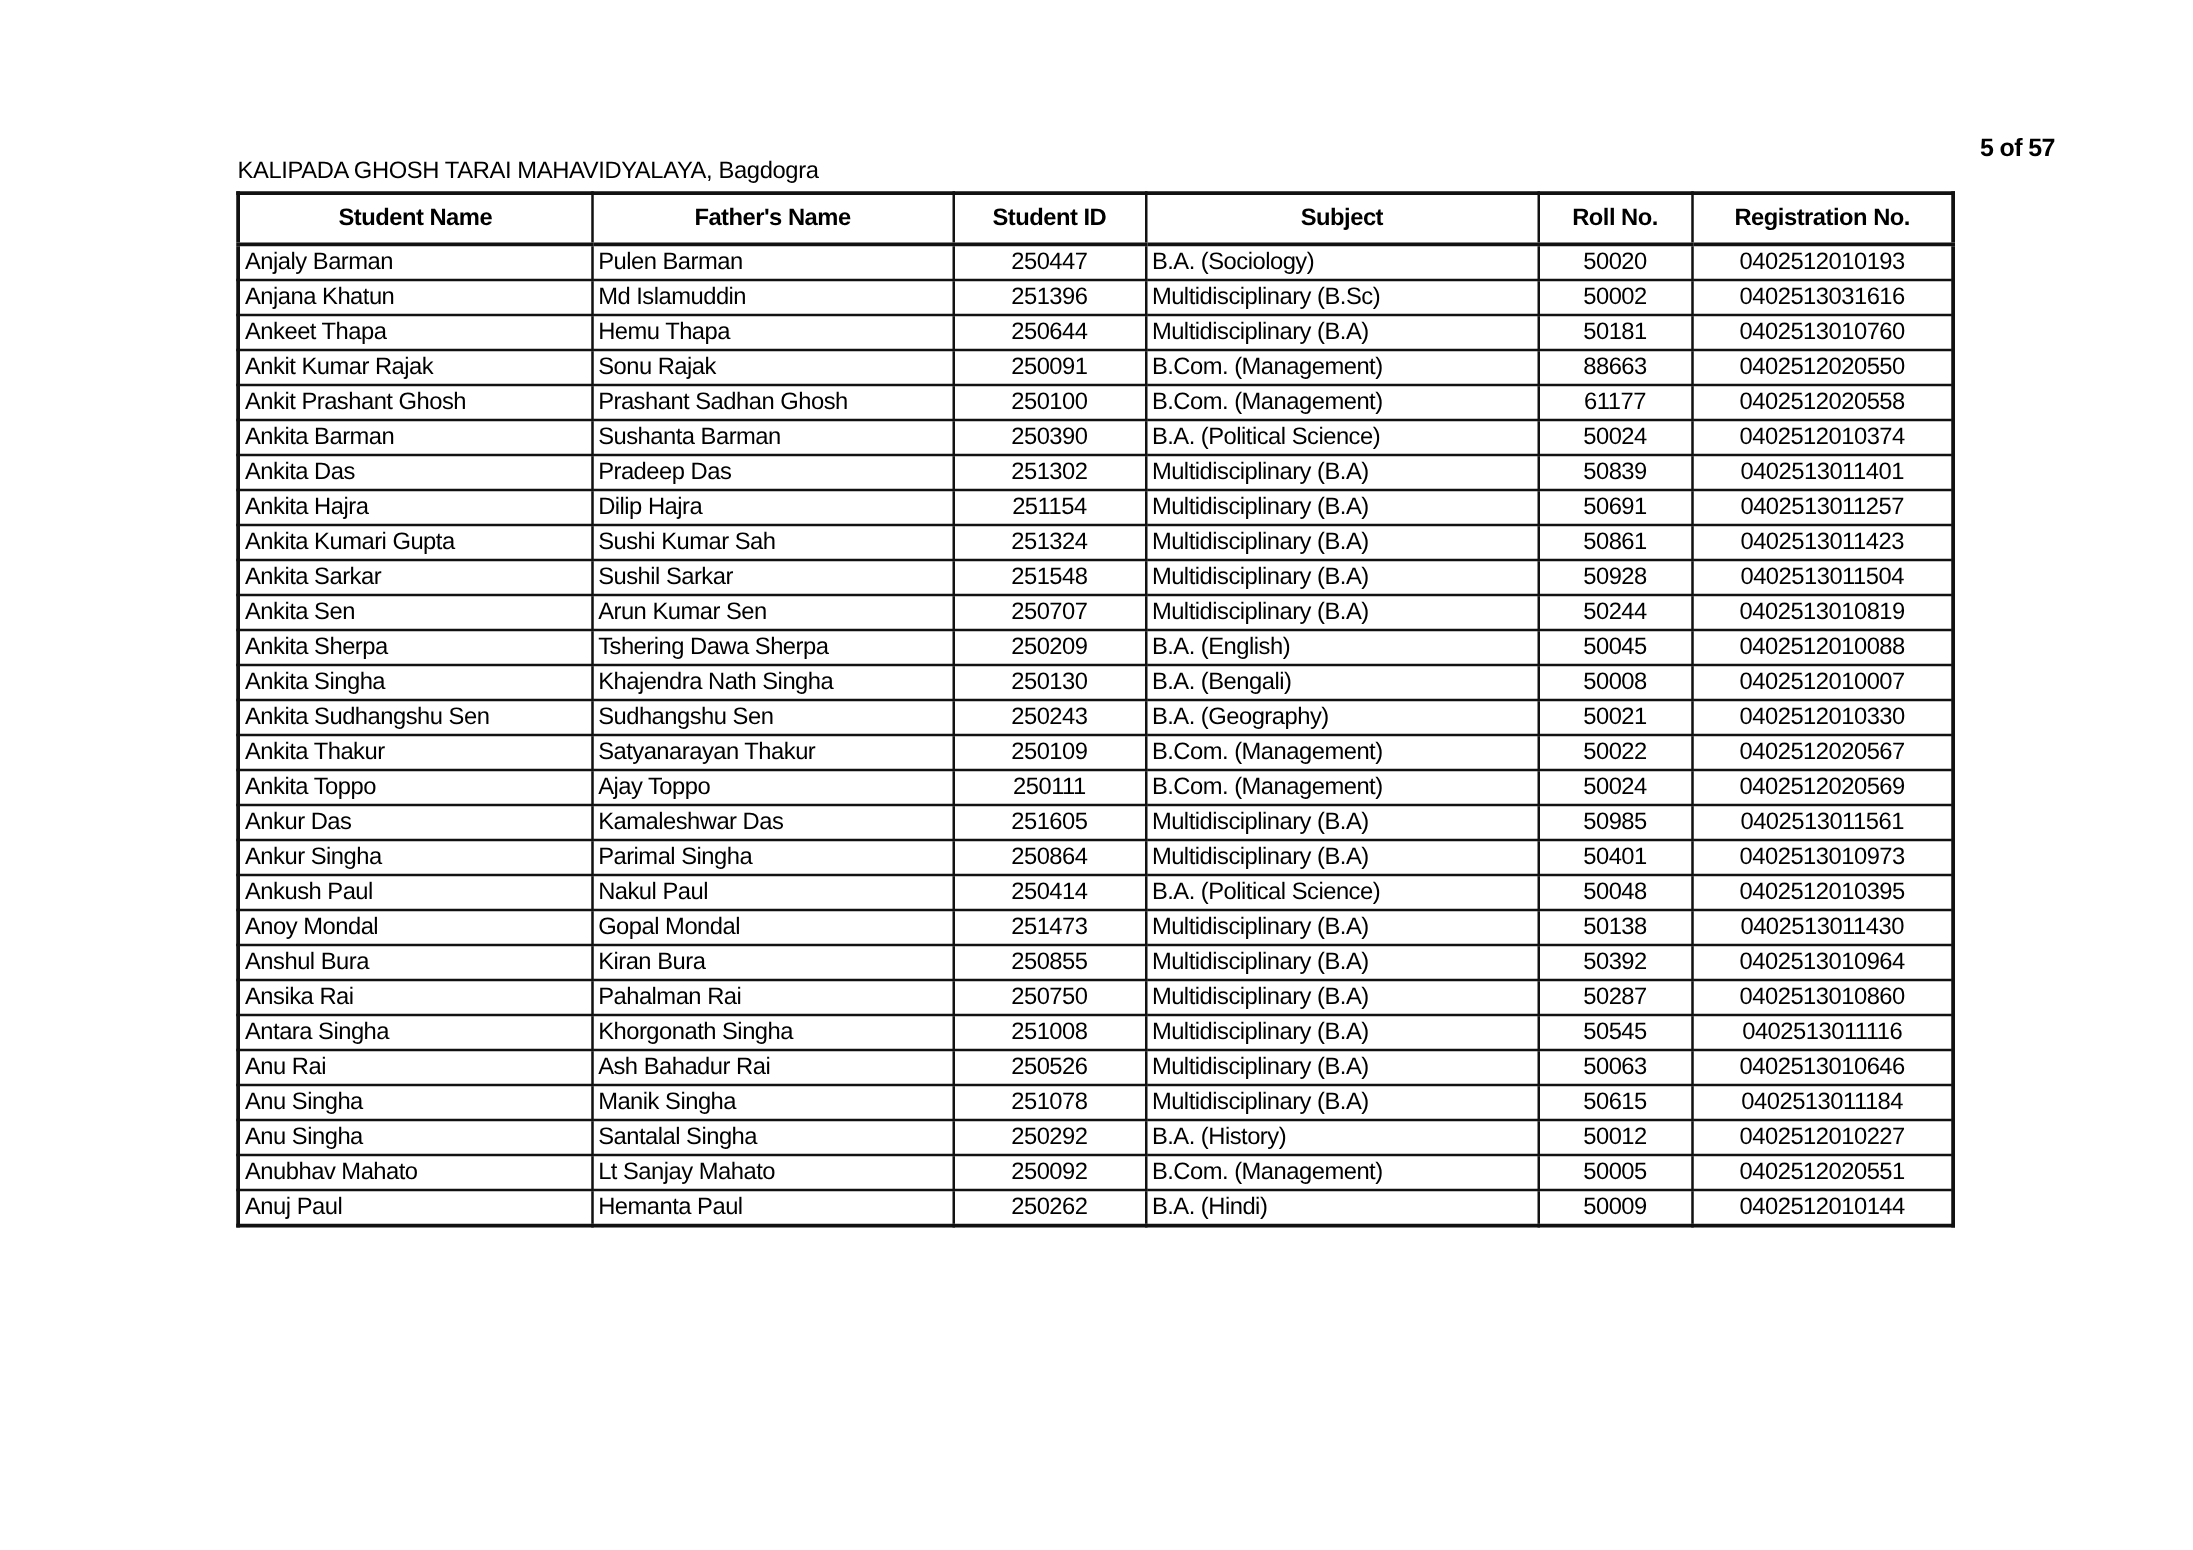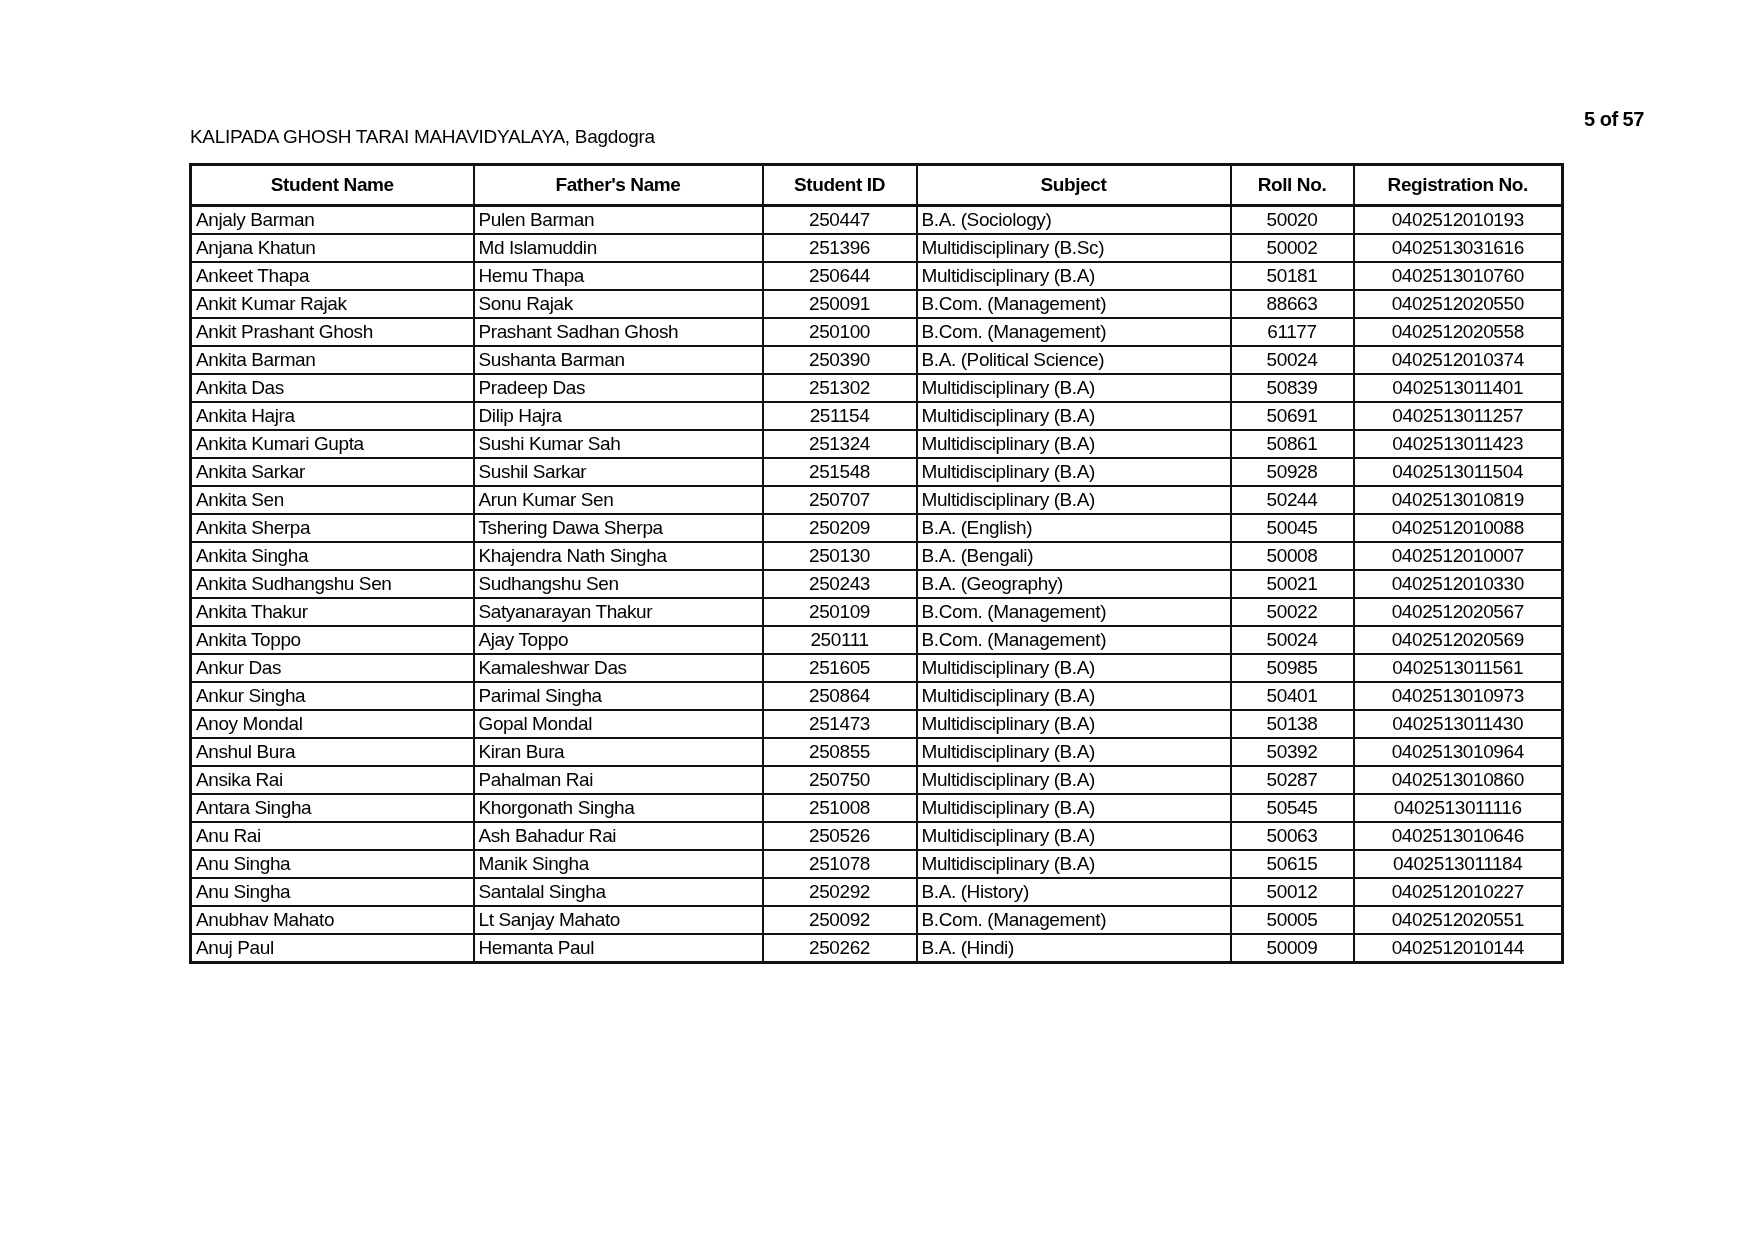--- a/index.html
+++ b/index.html
@@ -2,21 +2,21 @@
 <html><head>
 <meta charset="utf-8">
 <style>
   html, body { margin: 0; padding: 0; background: #ffffff; }
   body { width: 1754px; height: 1240px; position: relative; overflow: hidden;
          font-family: "Liberation Sans", sans-serif; color: #000; }
   .page-num { position: absolute; left: 1584px; top: 108px; font-size: 20px; font-weight: bold;
               letter-spacing: -0.5px; white-space: nowrap; }
   .doc-title { position: absolute; left: 190px; width: 1372px; top: 126px; 
                font-size: 19px; letter-spacing: -0.3px; white-space: nowrap; }
-  table.roster { position: absolute; left: 189px; top: 163px; border-collapse: collapse;
+  table.roster { position: absolute; left: 189px; top: 153px; border-collapse: collapse;
                  table-layout: fixed; width: 1374px; }
   table.roster col.c1 { width: 283px; }
   table.roster col.c2 { width: 289px; }
   table.roster col.c3 { width: 154px; }
   table.roster col.c4 { width: 314px; }
   table.roster col.c5 { width: 123px; }
   table.roster col.c6 { width: 209px; }
   table.roster th, table.roster td { border: 2px solid #111; padding: 0 4px; white-space: nowrap;
                                      overflow: hidden; font-size: 19px; letter-spacing: -0.4px; }
   table.roster th { height: 38px; font-weight: bold; text-align: center; border-bottom-width: 3px; }
@@ -189,20 +189,28 @@
       </tr>
       <tr>
         <td class="left">Ankur Singha</td>
         <td class="left">Parimal Singha</td>
         <td class="center">250864</td>
         <td class="left">Multidisciplinary (B.A)</td>
         <td class="center">50401</td>
         <td class="center">0402513010973</td>
       </tr>
       <tr>
+        <td class="left">Ankush Paul</td>
+        <td class="left">Nakul Paul</td>
+        <td class="center">250414</td>
+        <td class="left">B.A. (Political Science)</td>
+        <td class="center">50048</td>
+        <td class="center">0402512010395</td>
+      </tr>
+      <tr>
         <td class="left">Anoy Mondal</td>
         <td class="left">Gopal Mondal</td>
         <td class="center">251473</td>
         <td class="left">Multidisciplinary (B.A)</td>
         <td class="center">50138</td>
         <td class="center">0402513011430</td>
       </tr>
       <tr>
         <td class="left">Anshul Bura</td>
         <td class="left">Kiran Bura</td>

